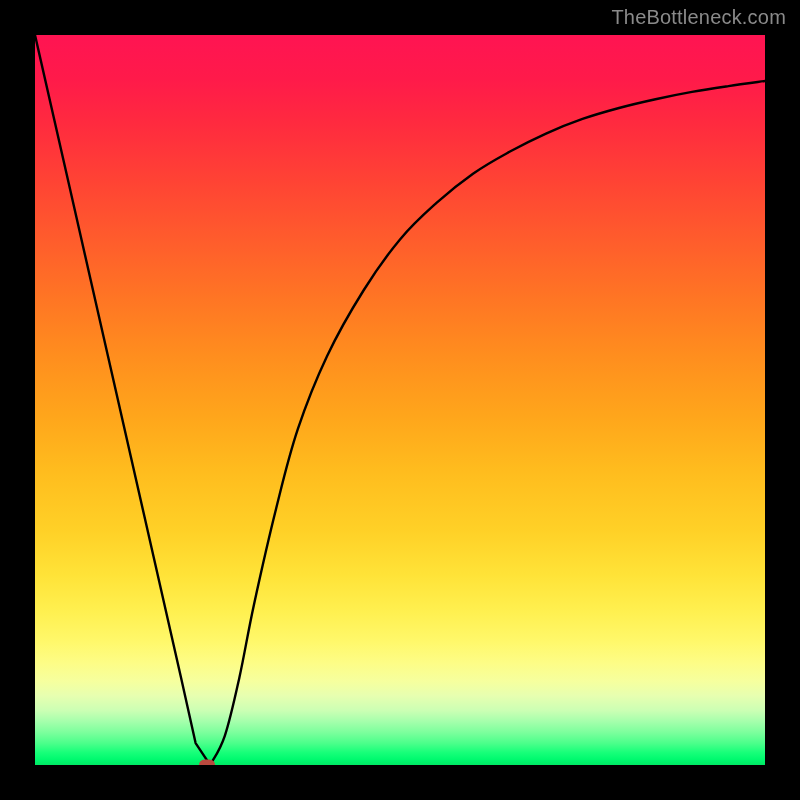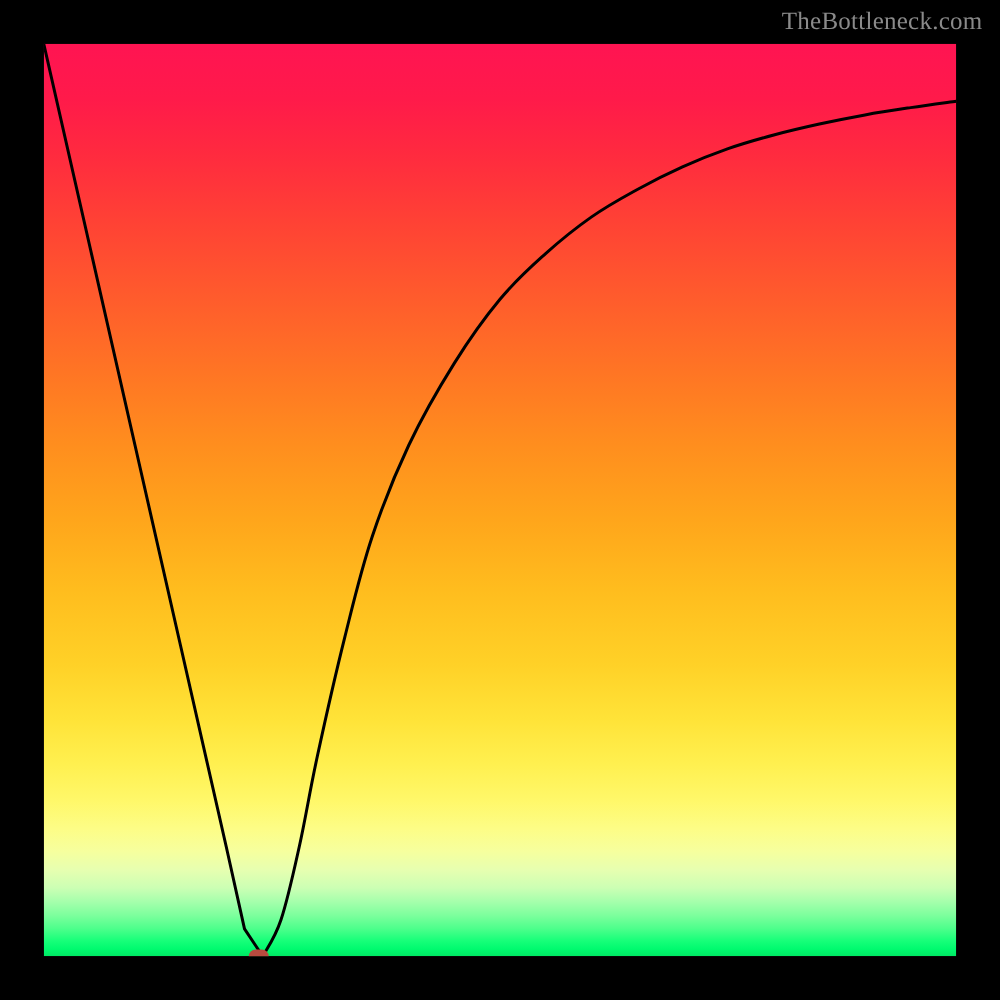--- a/index.html
+++ b/index.html
@@ -9,21 +9,20 @@
     height: 800px;
     overflow: hidden;
     background: #000;
     font-family: Arial, Helvetica, sans-serif;
   }
   .frame {
     position: relative;
     width: 800px;
     height: 800px;
     background: #000;
-    font-family: Liberation Serif, serif;
   }
   .plot {
     position: absolute;
     left: 35px;
     top: 35px;
     width: 730px;
     height: 730px;
     overflow: hidden;
   }
   .gradient {

